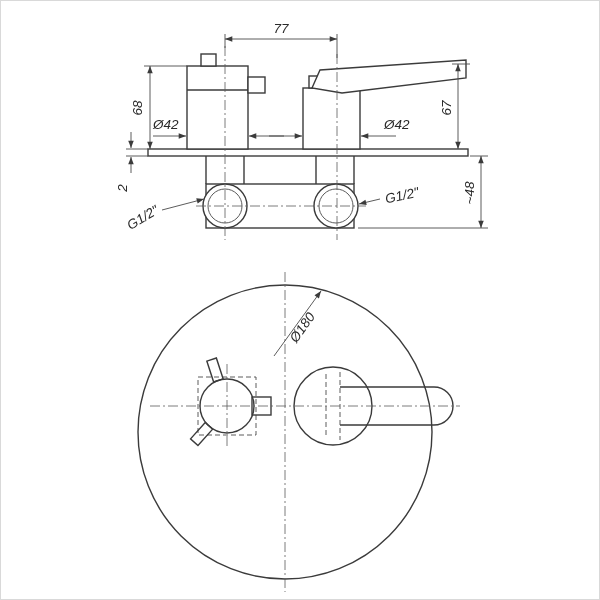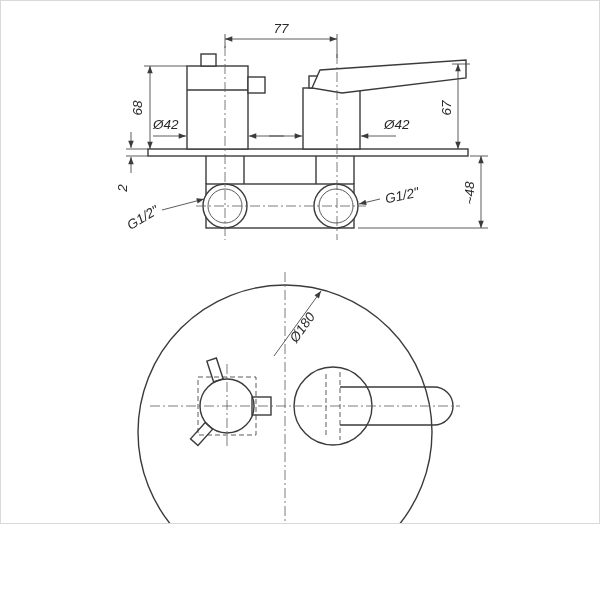--- a/index.html
+++ b/index.html
@@ -1,16 +1,16 @@
 <!DOCTYPE html>
 <html><head>
 <meta charset="utf-8">
 <style>
   html,body{margin:0;padding:0;background:#fff;}
-  .canvas{position:relative;width:600px;height:524px;background:#ffffff;overflow:hidden;
+  .canvas{position:relative;width:600px;height:600px;background:#ffffff;overflow:hidden;
           font-family:"Liberation Sans",sans-serif;}
   .frame{position:absolute;inset:0;border:1px solid #d9d9d9;pointer-events:none;}
   svg{display:block;}
   .obj   {stroke:#3b3b3b;stroke-width:1.4;fill:none;}
   .obj-f {stroke:#3b3b3b;stroke-width:1.4;fill:#ffffff;}
   .thin  {stroke:#4a4a4a;stroke-width:0.9;fill:none;}
   .dim   {stroke:#4a4a4a;stroke-width:0.9;fill:none;}
   .center{stroke:#5a5a5a;stroke-width:0.8;fill:none;stroke-dasharray:10 3 2 3;}
   .dashed{stroke:#4a4a4a;stroke-width:0.9;fill:none;stroke-dasharray:5 3;}
   text.lbl{font-family:"Liberation Sans",sans-serif;font-style:italic;font-size:13.5px;fill:#2a2a2a;}

